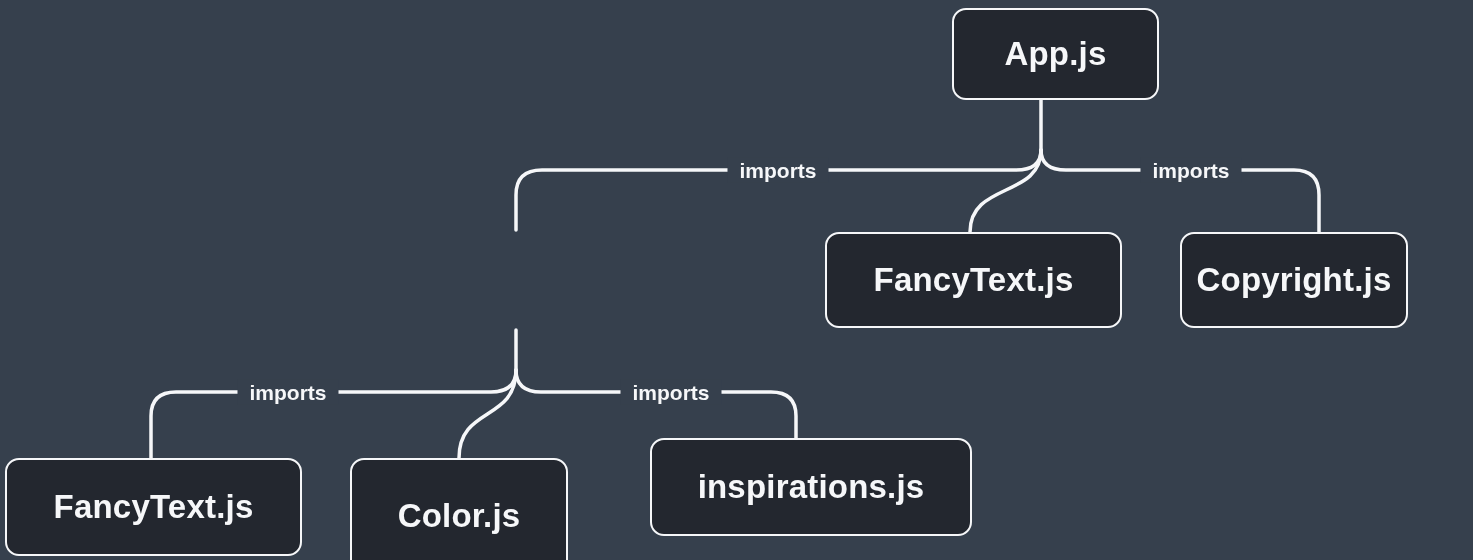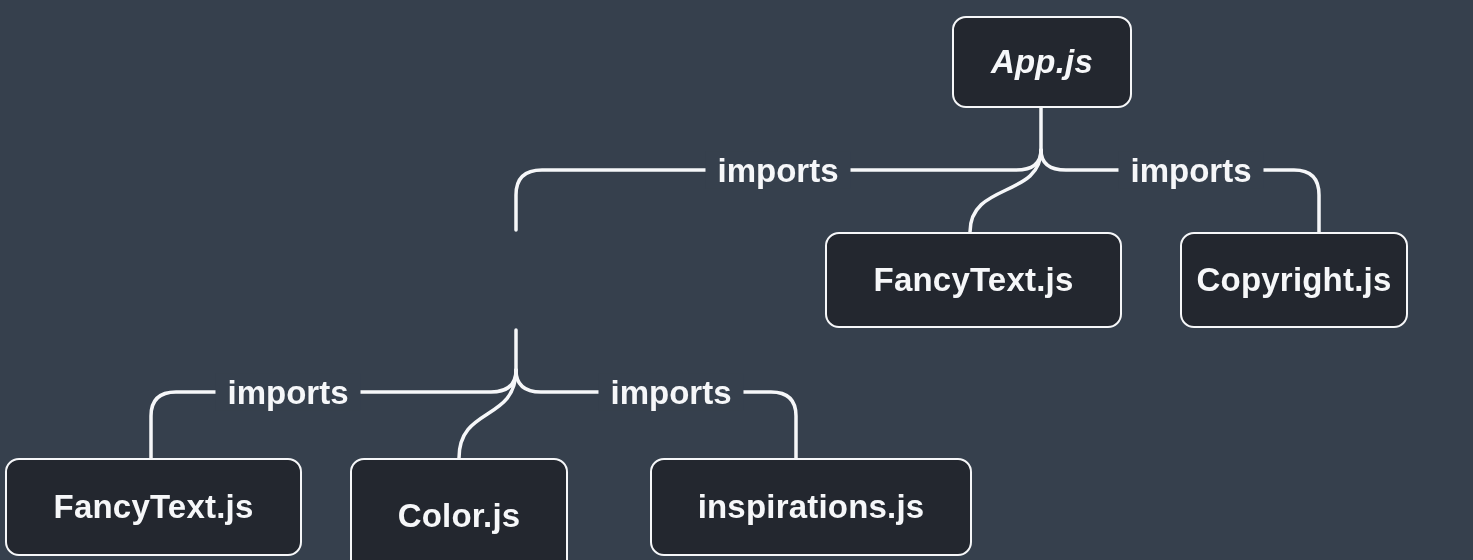--- a/index.html
+++ b/index.html
@@ -47,34 +47,34 @@
     font-size: 33px;
     font-weight: 600;
     letter-spacing: 0.2px;
     white-space: nowrap;
   }
   .edge-label {
     position: absolute;
     transform: translate(-50%, -50%);
     background: var(--bg);
     color: var(--text);
-    font-size: 33px;
+    font-size: 21px;
     font-weight: 700;
     padding: 2px 12px;
     white-space: nowrap;
     line-height: 1;
   }
   
-  .node-app            { left: 952px;  top: 16px;   width: 180px; height: 92px; font-style: italic; }
+  .node-app            { left: 952px;  top: 8px;   width: 207px; height: 92px; }
   .node-insp-gen       { left: 278px;  top: 230px; width: 487px; height: 100px; }
   .node-fancy-top      { left: 825px;  top: 232px; width: 297px; height: 96px; }
   .node-copyright      { left: 1180px; top: 232px; width: 228px; height: 96px; }
   .node-fancy-bottom   { left: 5px;    top: 458px; width: 297px; height: 98px; }
   .node-color          { left: 350px;  top: 458px; width: 218px; height: 116px; }
-  .node-inspirations   { left: 650px;  top: 458px; width: 322px; height: 98px; }
+  .node-inspirations   { left: 650px;  top: 438px; width: 322px; height: 98px; }
   
   .label-top-left      { left: 778px;  top: 170px; }
   .label-top-right     { left: 1191px; top: 170px; }
   .label-bottom-left   { left: 288px;  top: 392px; }
   .label-bottom-right  { left: 671px;  top: 392px; }
 </style>
 </head>
 <body>
 
 <div class="canvas">

